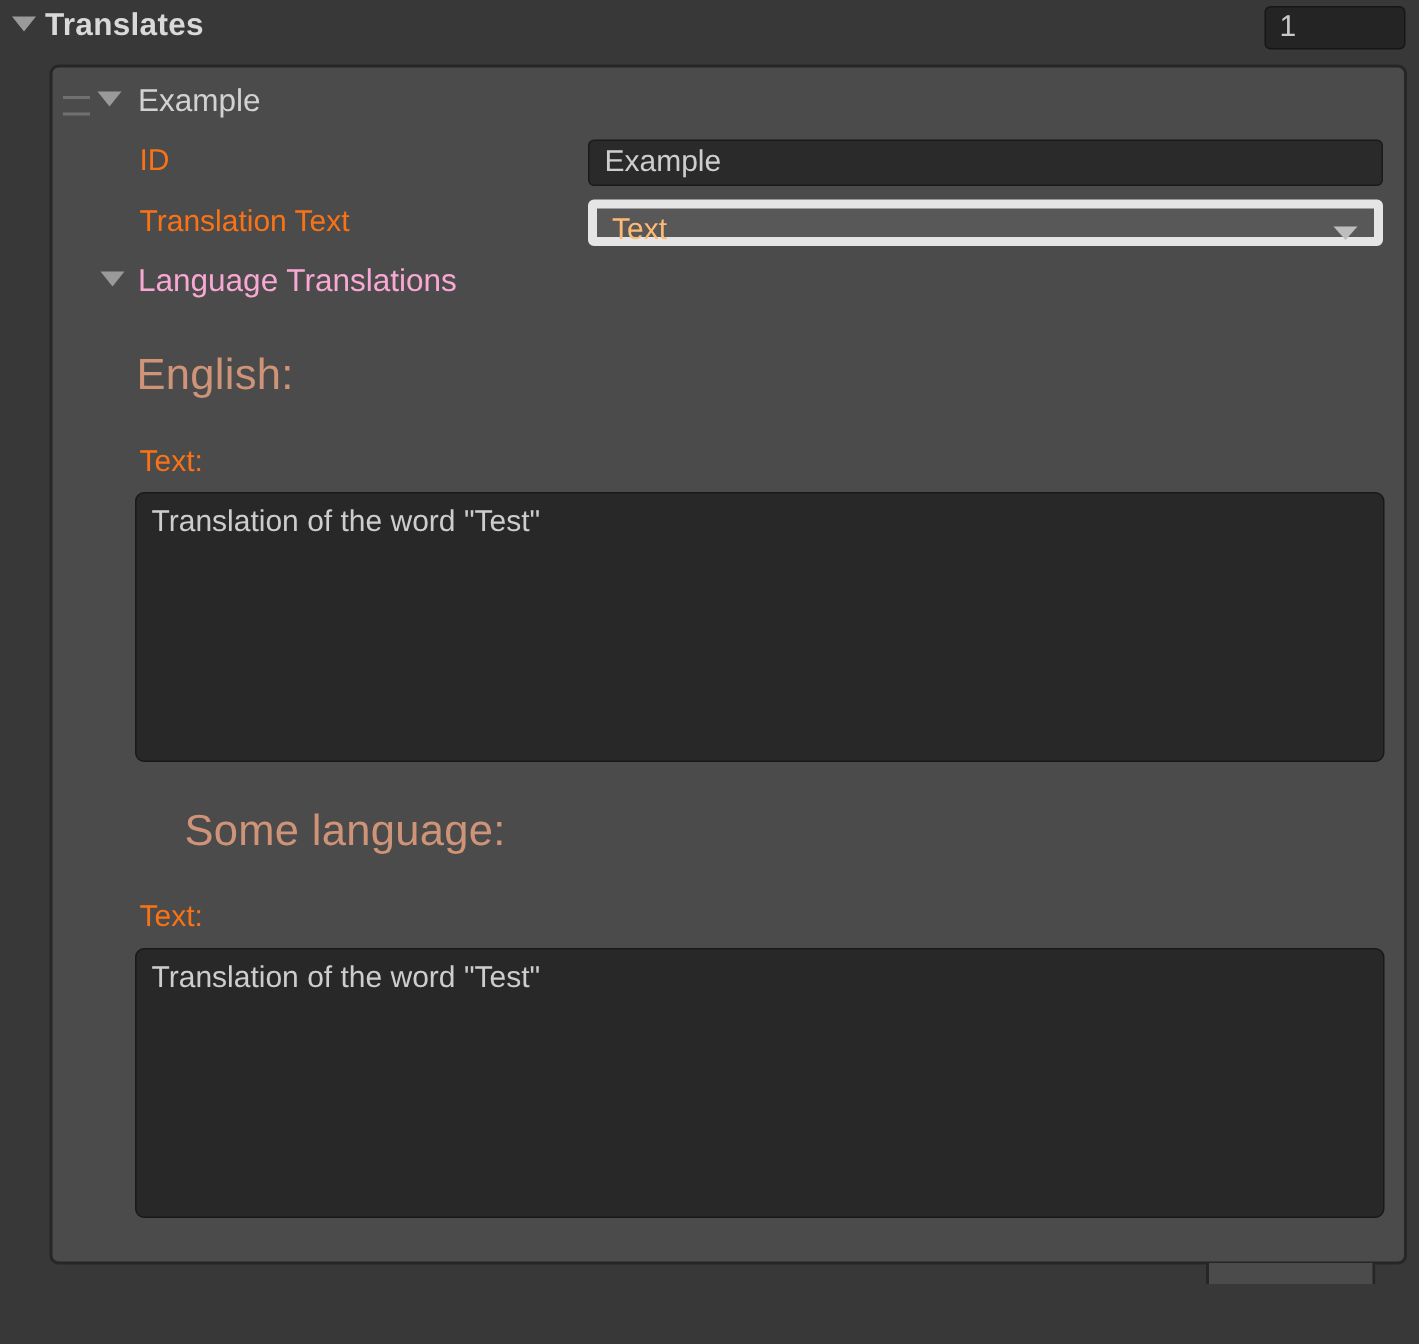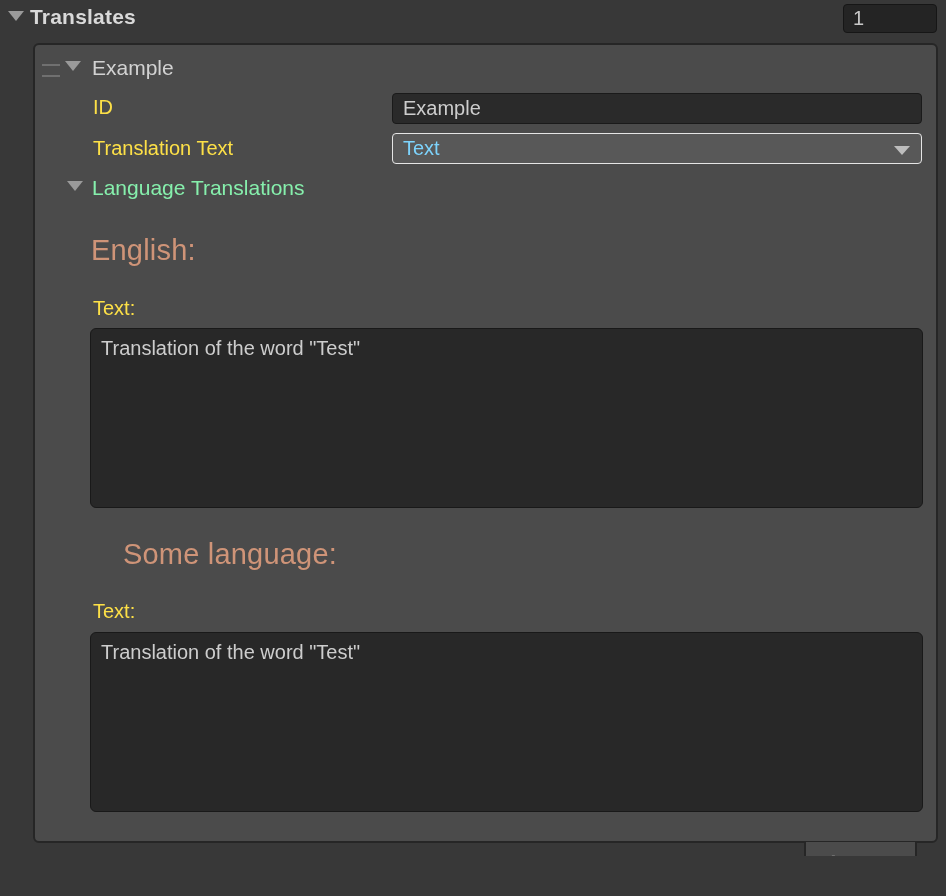--- a/index.html
+++ b/index.html
@@ -39,21 +39,21 @@
 
   
   .panel{
     left:33px;top:43px;width:905px;height:800px;
     background:#4b4b4b;
     border:2px solid #262626;
     border-radius:6px;
     box-sizing:border-box;
   }
 
-  .lbl{font-size:20px;color:#fde047;}
+  .lbl{font-size:20px;color:#f97316;}
 
   
   .drag-handle{
     left:42px;top:64px;width:18px;height:9px;
     border-top:2px solid #707070;
     border-bottom:2px solid #707070;
   }
   .tri-example{left:65px;top:61px;}
   .example-label{left:92px;top:56px;font-size:21px;color:#d2d2d2;}
 
@@ -69,40 +69,40 @@
     font-size:20px;color:#cdcdcd;
     padding:0 10px;
     outline:none;
   }
 
   
   .type-label{left:93px;top:137px;}
   .dropdown{
     left:392px;top:133px;width:530px;height:31px;
     background:#585858;
-    border:1px solid #e5e5e5;
+    border:6px solid #e5e5e5;
     border-radius:4px;
     box-sizing:border-box;
-    font-size:20px;color:#7dd3fc;
+    font-size:20px;color:#fdba74;
     line-height:29px;
     padding-left:10px;
     cursor:default;
   }
   .dd-arrow{
     right:11px;top:12px;
     border-left:8px solid transparent;
     border-right:8px solid transparent;
     border-top:9px solid #bdbdbd;
     width:0;height:0;
     position:absolute;
   }
 
   
   .tri-lang{left:67px;top:181px;}
-  .lang-label{left:92px;top:176px;font-size:21px;color:#86efac;}
+  .lang-label{left:92px;top:176px;font-size:21px;color:#f9a8d4;}
 
   
   .section-heading{
     font-size:29px;font-weight:normal;color:#cf9478;
     letter-spacing:.2px;
   }
   .heading-1{left:91px;top:234px;}
   .text-label-1{left:93px;top:297px;}
   .heading-2{left:91px;top:538px;margin-left:32px;}
   .text-label-2{left:93px;top:600px;}

